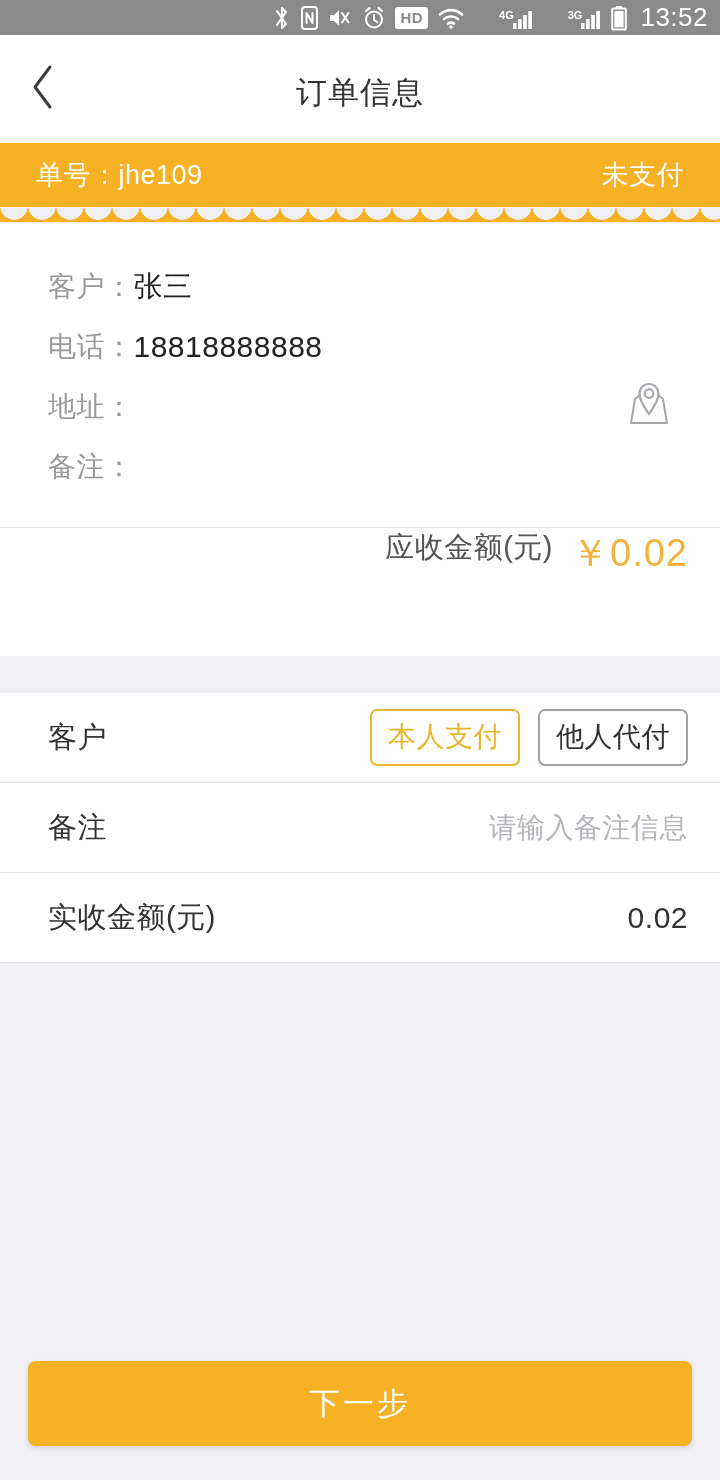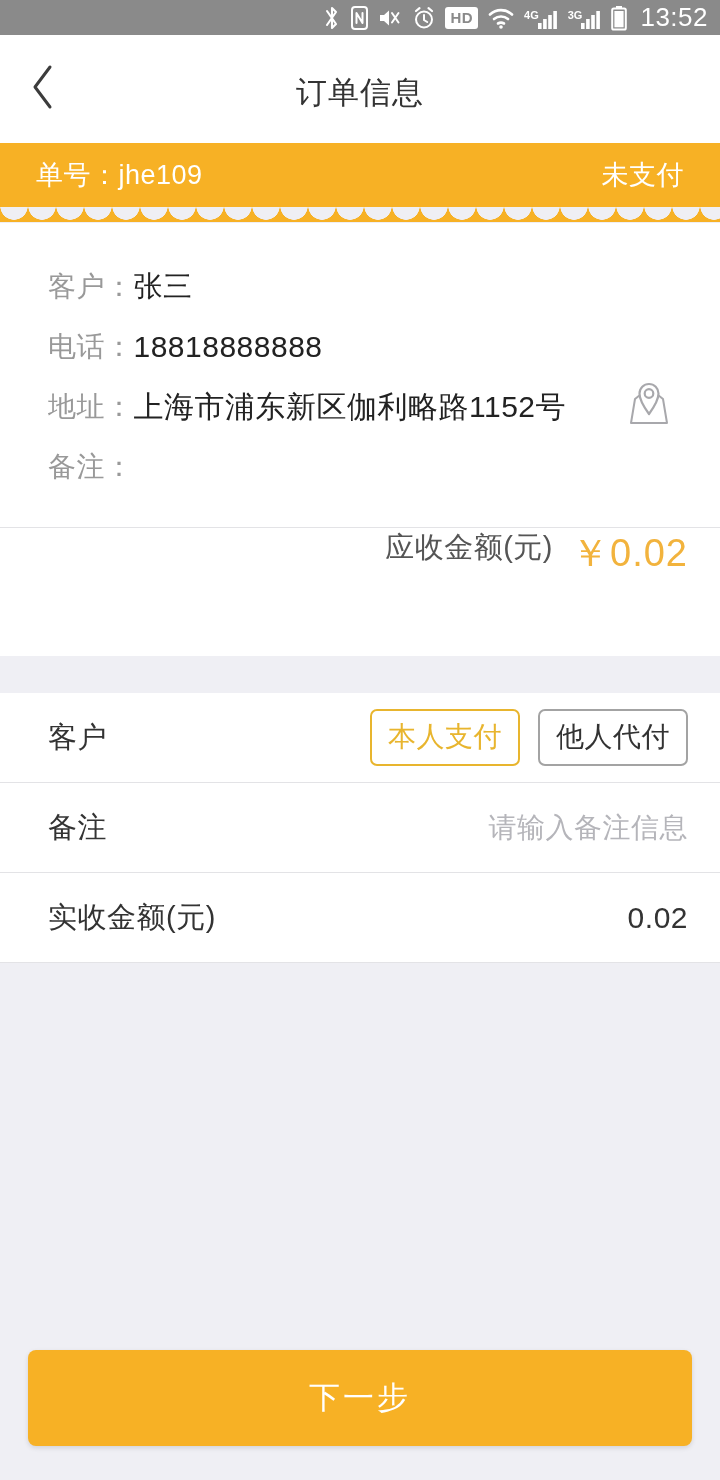--- a/index.html
+++ b/index.html
@@ -46,20 +46,21 @@
     font-weight: 400;
   }
   .gen-label {
     color:#fff;
     font-size:11px;
     line-height:1;
     font-weight:bold;
     margin-right:-2px;
     align-self:flex-start;
     margin-top:4px;
+    margin-left:25px;
   }
   .signal-wrap { display:flex; align-items:flex-end; }
 
   
   .navbar {
     height: 108px;
     background: #ffffff;
     display: flex;
     align-items: center;
     position: relative;
@@ -218,21 +219,21 @@
   
   .footer {
     position: absolute;
     left: 0;
     bottom: 0;
     width: 720px;
     padding: 0 28px 34px 28px;
   }
   .next-btn {
     width: 100%;
-    height: 96px;
+    height: 85px;
     background: #f7b125;
     color: #ffffff;
     font-size: 31px;
     letter-spacing: 3px;
     border: none;
     border-radius: 8px;
     cursor: pointer;
     font-family: inherit;
     box-shadow: 0 2px 5px rgba(0,0,0,.12);
   }
@@ -326,21 +327,20 @@
     <div class="info-row">
       <span class="info-label">客户：</span>
       <span class="info-value name">张三</span>
     </div>
     <div class="info-row">
       <span class="info-label">电话：</span>
       <span class="info-value">18818888888</span>
     </div>
     <div class="info-row">
       <span class="info-label">地址：</span>
-      <span class="info-value">上海市浦东新区伽利略路1152号</span>
       <span class="map-icon">
         <svg width="46" height="50" viewBox="0 0 46 50">
           <path d="M9 19 L14 15 h18 l5 4 l4 24 H5 z" fill="none" stroke="#a8a8ac" stroke-width="2" stroke-linejoin="round"></path>
           <path d="M23 4 a9.5 9.5 0 0 1 9.5 9.5 C32.5 21 23 34 23 34 S13.5 21 13.5 13.5 A9.5 9.5 0 0 1 23 4 z" fill="#ffffff" stroke="#a8a8ac" stroke-width="2.2" stroke-linejoin="round"></path>
           <circle cx="23" cy="13.5" r="4.3" fill="none" stroke="#a8a8ac" stroke-width="2.2"></circle>
         </svg>
       </span>
     </div>
     <div class="info-row">
       <span class="info-label">备注：</span>

